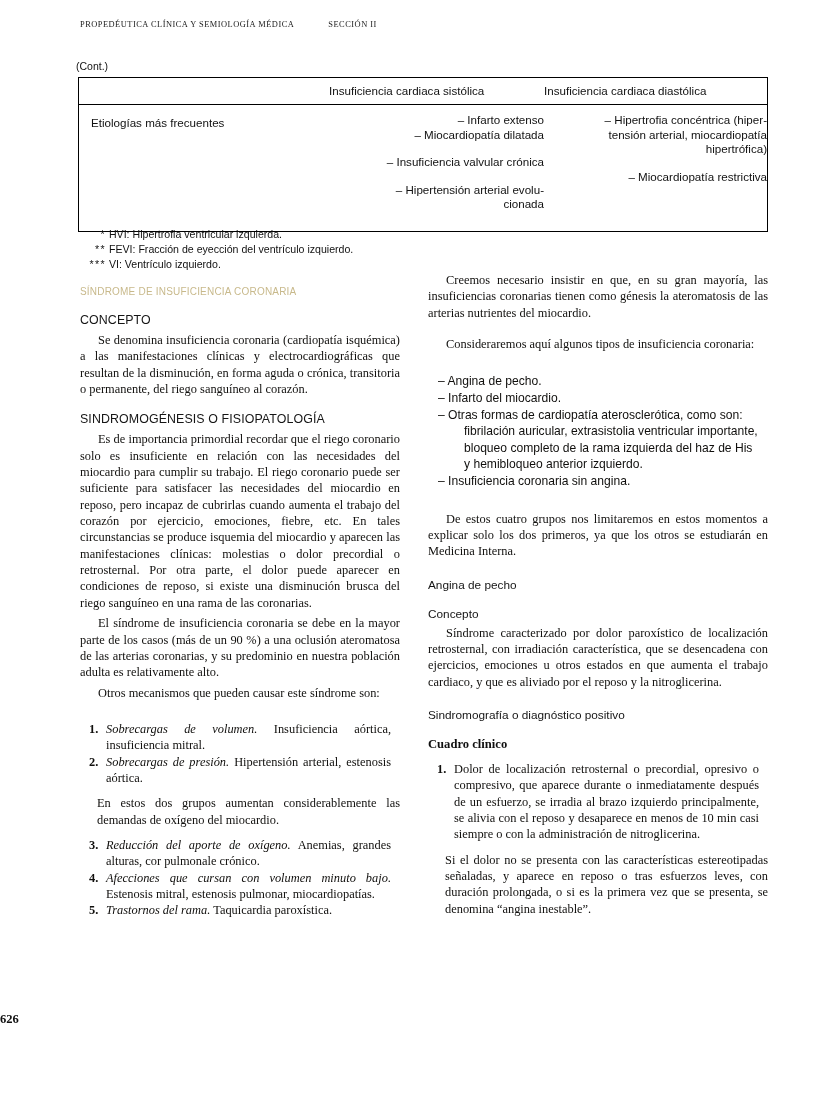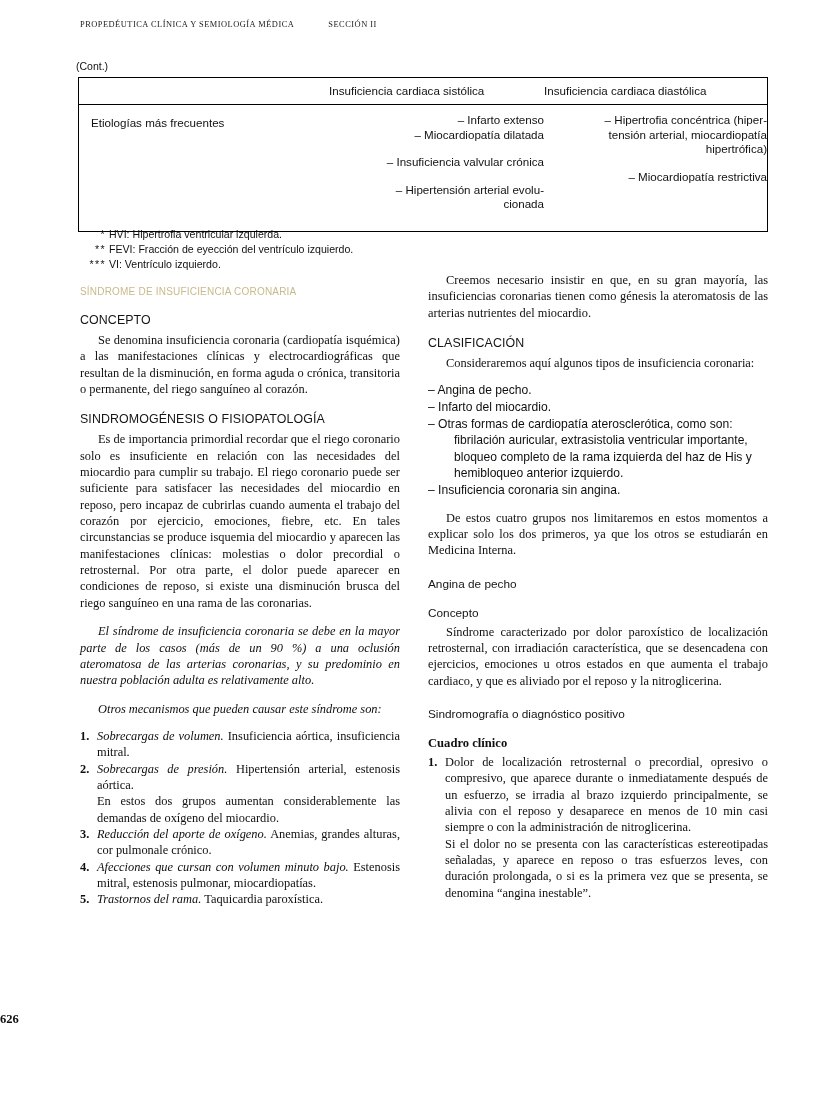--- a/index.html
+++ b/index.html
@@ -149,29 +149,29 @@
     margin: 0 0 3px 0;
   }
   p.body {
     margin: 0 0 0 0;
     font-size: 12.4px;
     line-height: 16.35px;
     text-align: justify;
     text-indent: 18px;
     hyphens: manual;
   }
-  p.body + p.body { margin-top: 12px; font-style: italic; }
+  p.body + p.body { margin-top: 4px; }
   .spacer-sm { height: 11px; }
   .spacer-md { height: 15px; }
   .spacer-lg { height: 18px; }
 
   
   ol.numlist {
     list-style: none;
-    margin: 0;
+    margin: 9px;
     padding: 0;
     counter-reset: nl;
   }
   ol.numlist > li {
     font-size: 12.4px;
     line-height: 16.35px;
     text-align: justify;
     padding-left: 17px;
     text-indent: -17px;
     margin: 0;
@@ -186,21 +186,21 @@
   .sub-para {
     font-size: 12.4px;
     line-height: 16.35px;
     text-align: justify;
     padding-left: 17px;
   }
 
   
   ul.dashlist {
     list-style: none;
-    margin: 0;
+    margin: 10px;
     padding: 0;
   }
   ul.dashlist > li {
     font-family: "Liberation Sans", "DejaVu Sans", sans-serif;
     font-size: 12.1px;
     line-height: 16.6px;
     text-align: left;
     padding-left: 13px;
     text-indent: -13px;
     margin: 0;
@@ -290,21 +290,20 @@
       <li><span class="num">3.</span><em>Reducción del aporte de oxígeno.</em><span> Anemias, grandes alturas, cor pulmonale crónico.</span></li>
       <li><span class="num">4.</span><em>Afecciones que cursan con volumen minuto bajo.</em><span> Estenosis mitral, estenosis pulmonar, miocardiopatías.</span></li>
       <li><span class="num">5.</span><em>Trastornos del rama.</em><span> Taquicardia paroxística.</span></li>
     </ol>
   </div>
 
   <div class="col-right">
     <p class="body">Creemos necesario insistir en que, en su gran mayoría, las insuficiencias coronarias tienen como génesis la ateromatosis de las arterias nutrientes del miocardio.</p>
 
     <div class="spacer-md"></div>
-    <h2 class="sub-title">CLASIFICACIÓN</h2>
     <p class="body">Consideraremos aquí algunos tipos de insuficiencia coronaria:</p>
 
     <div class="spacer-sm"></div>
     <ul class="dashlist">
       <li><span>– Angina de pecho.</span></li>
       <li><span>– Infarto del miocardio.</span></li>
       <li><span>– Otras formas de cardiopatía aterosclerótica, como son:</span><span class="cont-line">fibrilación auricular, extrasistolia ventricular importante, bloqueo completo de la rama izquierda del haz de His y hemibloqueo anterior izquierdo.</span></li>
       <li><span>– Insuficiencia coronaria sin angina.</span></li>
     </ul>
 

